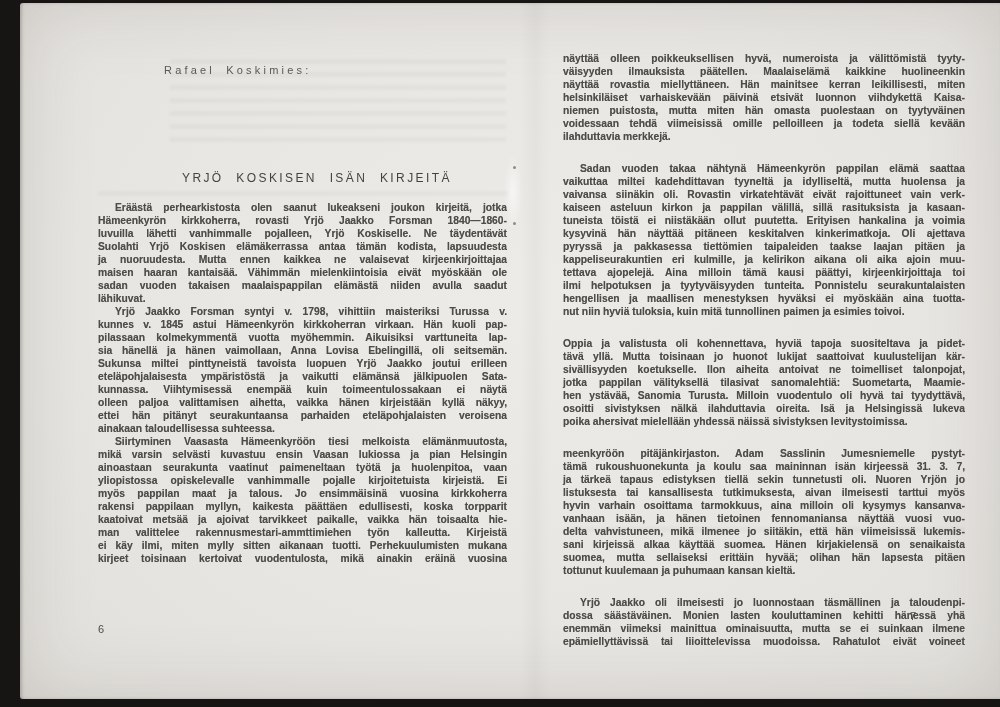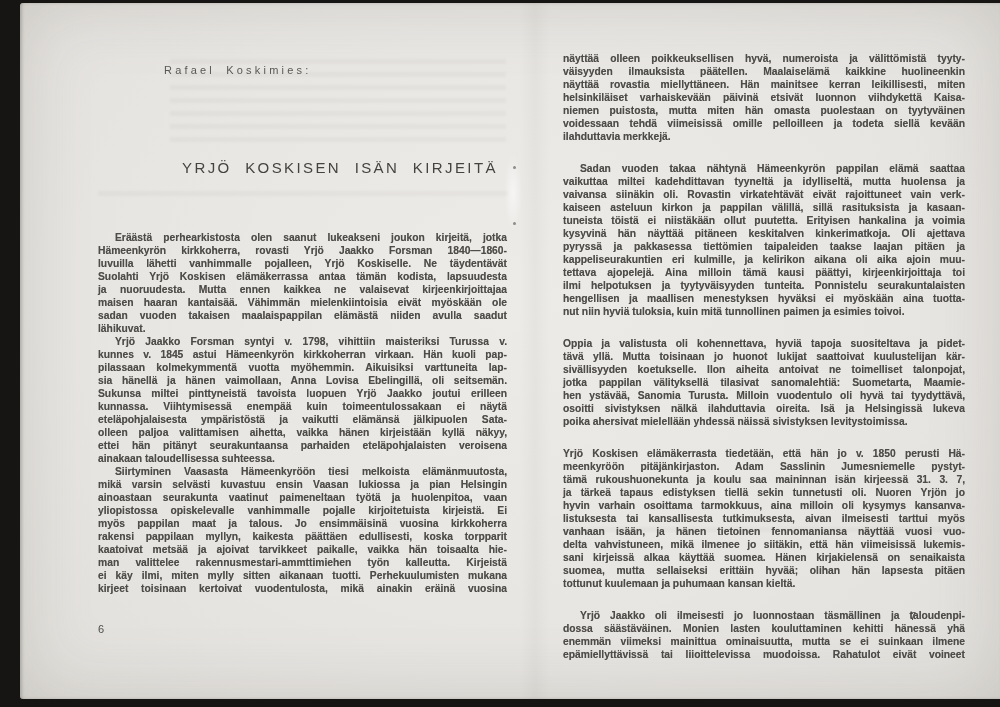--- a/index.html
+++ b/index.html
@@ -16,30 +16,30 @@
   }
   .gutter-shadow{
     position:absolute;left:500px;top:0;width:30px;height:100%;
     background:linear-gradient(to right, rgba(110,105,96,0) 0%, rgba(110,105,96,.05) 50%, rgba(110,105,96,0) 100%);
   }
   .author-line{
     position:absolute;left:100px;top:61px;
     font-size:11px;letter-spacing:3.2px;word-spacing:5px;color:#5a5853;margin-left:44px;
   }
   .page-title{
-    position:absolute;left:162px;top:156px;white-space:nowrap;
-    font-size:15px;letter-spacing:2.4px;word-spacing:7px;color:#454340;
+    position:absolute;left:162px;top:168px;white-space:nowrap;
+    font-size:12px;letter-spacing:2.4px;word-spacing:7px;color:#454340;
   }
   .text-col{
     position:absolute;
     font-size:10.3px;line-height:13px;color:#4e4c49;
     text-shadow:0 0 .5px rgba(90,87,82,.55);
     font-weight:bold;
   }
-  .col-left{left:78px;top:228px;width:409px;}
+  .col-left{left:78px;top:198px;width:409px;}
   .col-right{left:543px;top:49px;width:402px;}
   .para{text-align:justify;}
   .para.gap{margin-top:19px;}
   .para.indent .tline:first-child{text-indent:17px;}
   .tline{text-align-last:justify;min-height:13px;}
   .tline-last{text-align-last:left;}
   .page-number{
     position:absolute;font-size:11px;color:#4e4c49;letter-spacing:1px;
   }
   .pn-left{left:78px;top:620px;}
@@ -88,22 +88,22 @@
           <div class="tline">maisen haaran kantaisää. Vähimmän mielenkiintoisia eivät myöskään ole</div>
           <div class="tline">sadan vuoden takaisen maalaispappilan elämästä niiden avulla saadut</div>
           <div class="tline tline-last">lähikuvat.</div>
         </div>
       <div class="para indent">
           <div class="tline">Yrjö Jaakko Forsman syntyi v. 1798, vihittiin maisteriksi Turussa v.</div>
           <div class="tline">kunnes v. 1845 astui Hämeenkyrön kirkkoherran virkaan. Hän kuoli pap-</div>
           <div class="tline">pilassaan kolmekymmentä vuotta myöhemmin. Aikuisiksi varttuneita lap-</div>
           <div class="tline">sia hänellä ja hänen vaimollaan, Anna Lovisa Ebelingillä, oli seitsemän.</div>
           <div class="tline">Sukunsa miltei pinttyneistä tavoista luopuen Yrjö Jaakko joutui erilleen</div>
+          <div class="tline">eteläpohjalaisesta ympäristöstä ja vaikutti elämänsä jälkipuolen Sata-</div>
           <div class="tline">kunnassa. Viihtymisessä enempää kuin toimeentulossakaan ei näytä</div>
-          <div class="tline">eteläpohjalaisesta ympäristöstä ja vaikutti elämänsä jälkipuolen Sata-</div>
           <div class="tline">olleen paljoa valittamisen aihetta, vaikka hänen kirjeistään kyllä näkyy,</div>
           <div class="tline">ettei hän pitänyt seurakuntaansa parhaiden eteläpohjalaisten veroisena</div>
           <div class="tline tline-last">ainakaan taloudellisessa suhteessa.</div>
         </div>
       <div class="para indent">
           <div class="tline">Siirtyminen Vaasasta Hämeenkyröön tiesi melkoista elämänmuutosta,</div>
           <div class="tline">mikä varsin selvästi kuvastuu ensin Vaasan lukiossa ja pian Helsingin</div>
           <div class="tline">ainoastaan seurakunta vaatinut paimeneltaan työtä ja huolenpitoa, vaan</div>
           <div class="tline">yliopistossa opiskelevalle vanhimmalle pojalle kirjoitetuista kirjeistä. Ei</div>
           <div class="tline">myös pappilan maat ja talous. Jo ensimmäisinä vuosina kirkkoherra</div>
@@ -146,26 +146,25 @@
       <div class="para gap">
           <div class="tline">Oppia ja valistusta oli kohennettava, hyviä tapoja suositeltava ja pidet-</div>
           <div class="tline">tävä yllä. Mutta toisinaan jo huonot lukijat saattoivat kuulustelijan kär-</div>
           <div class="tline">sivällisyyden koetukselle. Ilon aiheita antoivat ne toimelliset talonpojat,</div>
           <div class="tline">jotka pappilan välityksellä tilasivat sanomalehtiä: Suometarta, Maamie-</div>
           <div class="tline">hen ystävää, Sanomia Turusta. Milloin vuodentulo oli hyvä tai tyydyttävä,</div>
           <div class="tline">osoitti sivistyksen nälkä ilahduttavia oireita. Isä ja Helsingissä lukeva</div>
           <div class="tline tline-last">poika ahersivat mielellään yhdessä näissä sivistyksen levitystoimissa.</div>
         </div>
       <div class="para gap">
-          <div class="tline">Yrjö Koskisen elämäkerrasta tiedetään, että hän jo v. 1850 perusti Hä-</div>
           <div class="tline">meenkyröön pitäjänkirjaston. Adam Sasslinin Jumesniemelle pystyt-</div>
           <div class="tline">tämä rukoushuonekunta ja koulu saa maininnan isän kirjeessä 31. 3. 7,</div>
           <div class="tline">ja tärkeä tapaus edistyksen tiellä sekin tunnetusti oli. Nuoren Yrjön jo</div>
+          <div class="tline">listuksesta tai kansallisesta tutkimuksesta, aivan ilmeisesti tarttui myös</div>
           <div class="tline">hyvin varhain osoittama tarmokkuus, aina milloin oli kysymys kansanva-</div>
-          <div class="tline">listuksesta tai kansallisesta tutkimuksesta, aivan ilmeisesti tarttui myös</div>
           <div class="tline">vanhaan isään, ja hänen tietoinen fennomaniansa näyttää vuosi vuo-</div>
           <div class="tline">delta vahvistuneen, mikä ilmenee jo siitäkin, että hän viimeisissä lukemis-</div>
           <div class="tline">sani kirjeissä alkaa käyttää suomea. Hänen kirjakielensä on senaikaista</div>
           <div class="tline">suomea, mutta sellaiseksi erittäin hyvää; olihan hän lapsesta pitäen</div>
           <div class="tline tline-last">tottunut kuulemaan ja puhumaan kansan kieltä.</div>
         </div>
       <div class="para gap indent">
           <div class="tline">Yrjö Jaakko oli ilmeisesti jo luonnostaan täsmällinen ja taloudenpi-</div>
           <div class="tline">dossa säästäväinen. Monien lasten kouluttaminen kehitti hänessä yhä</div>
           <div class="tline">enemmän viimeksi mainittua ominaisuutta, mutta se ei suinkaan ilmene</div>

